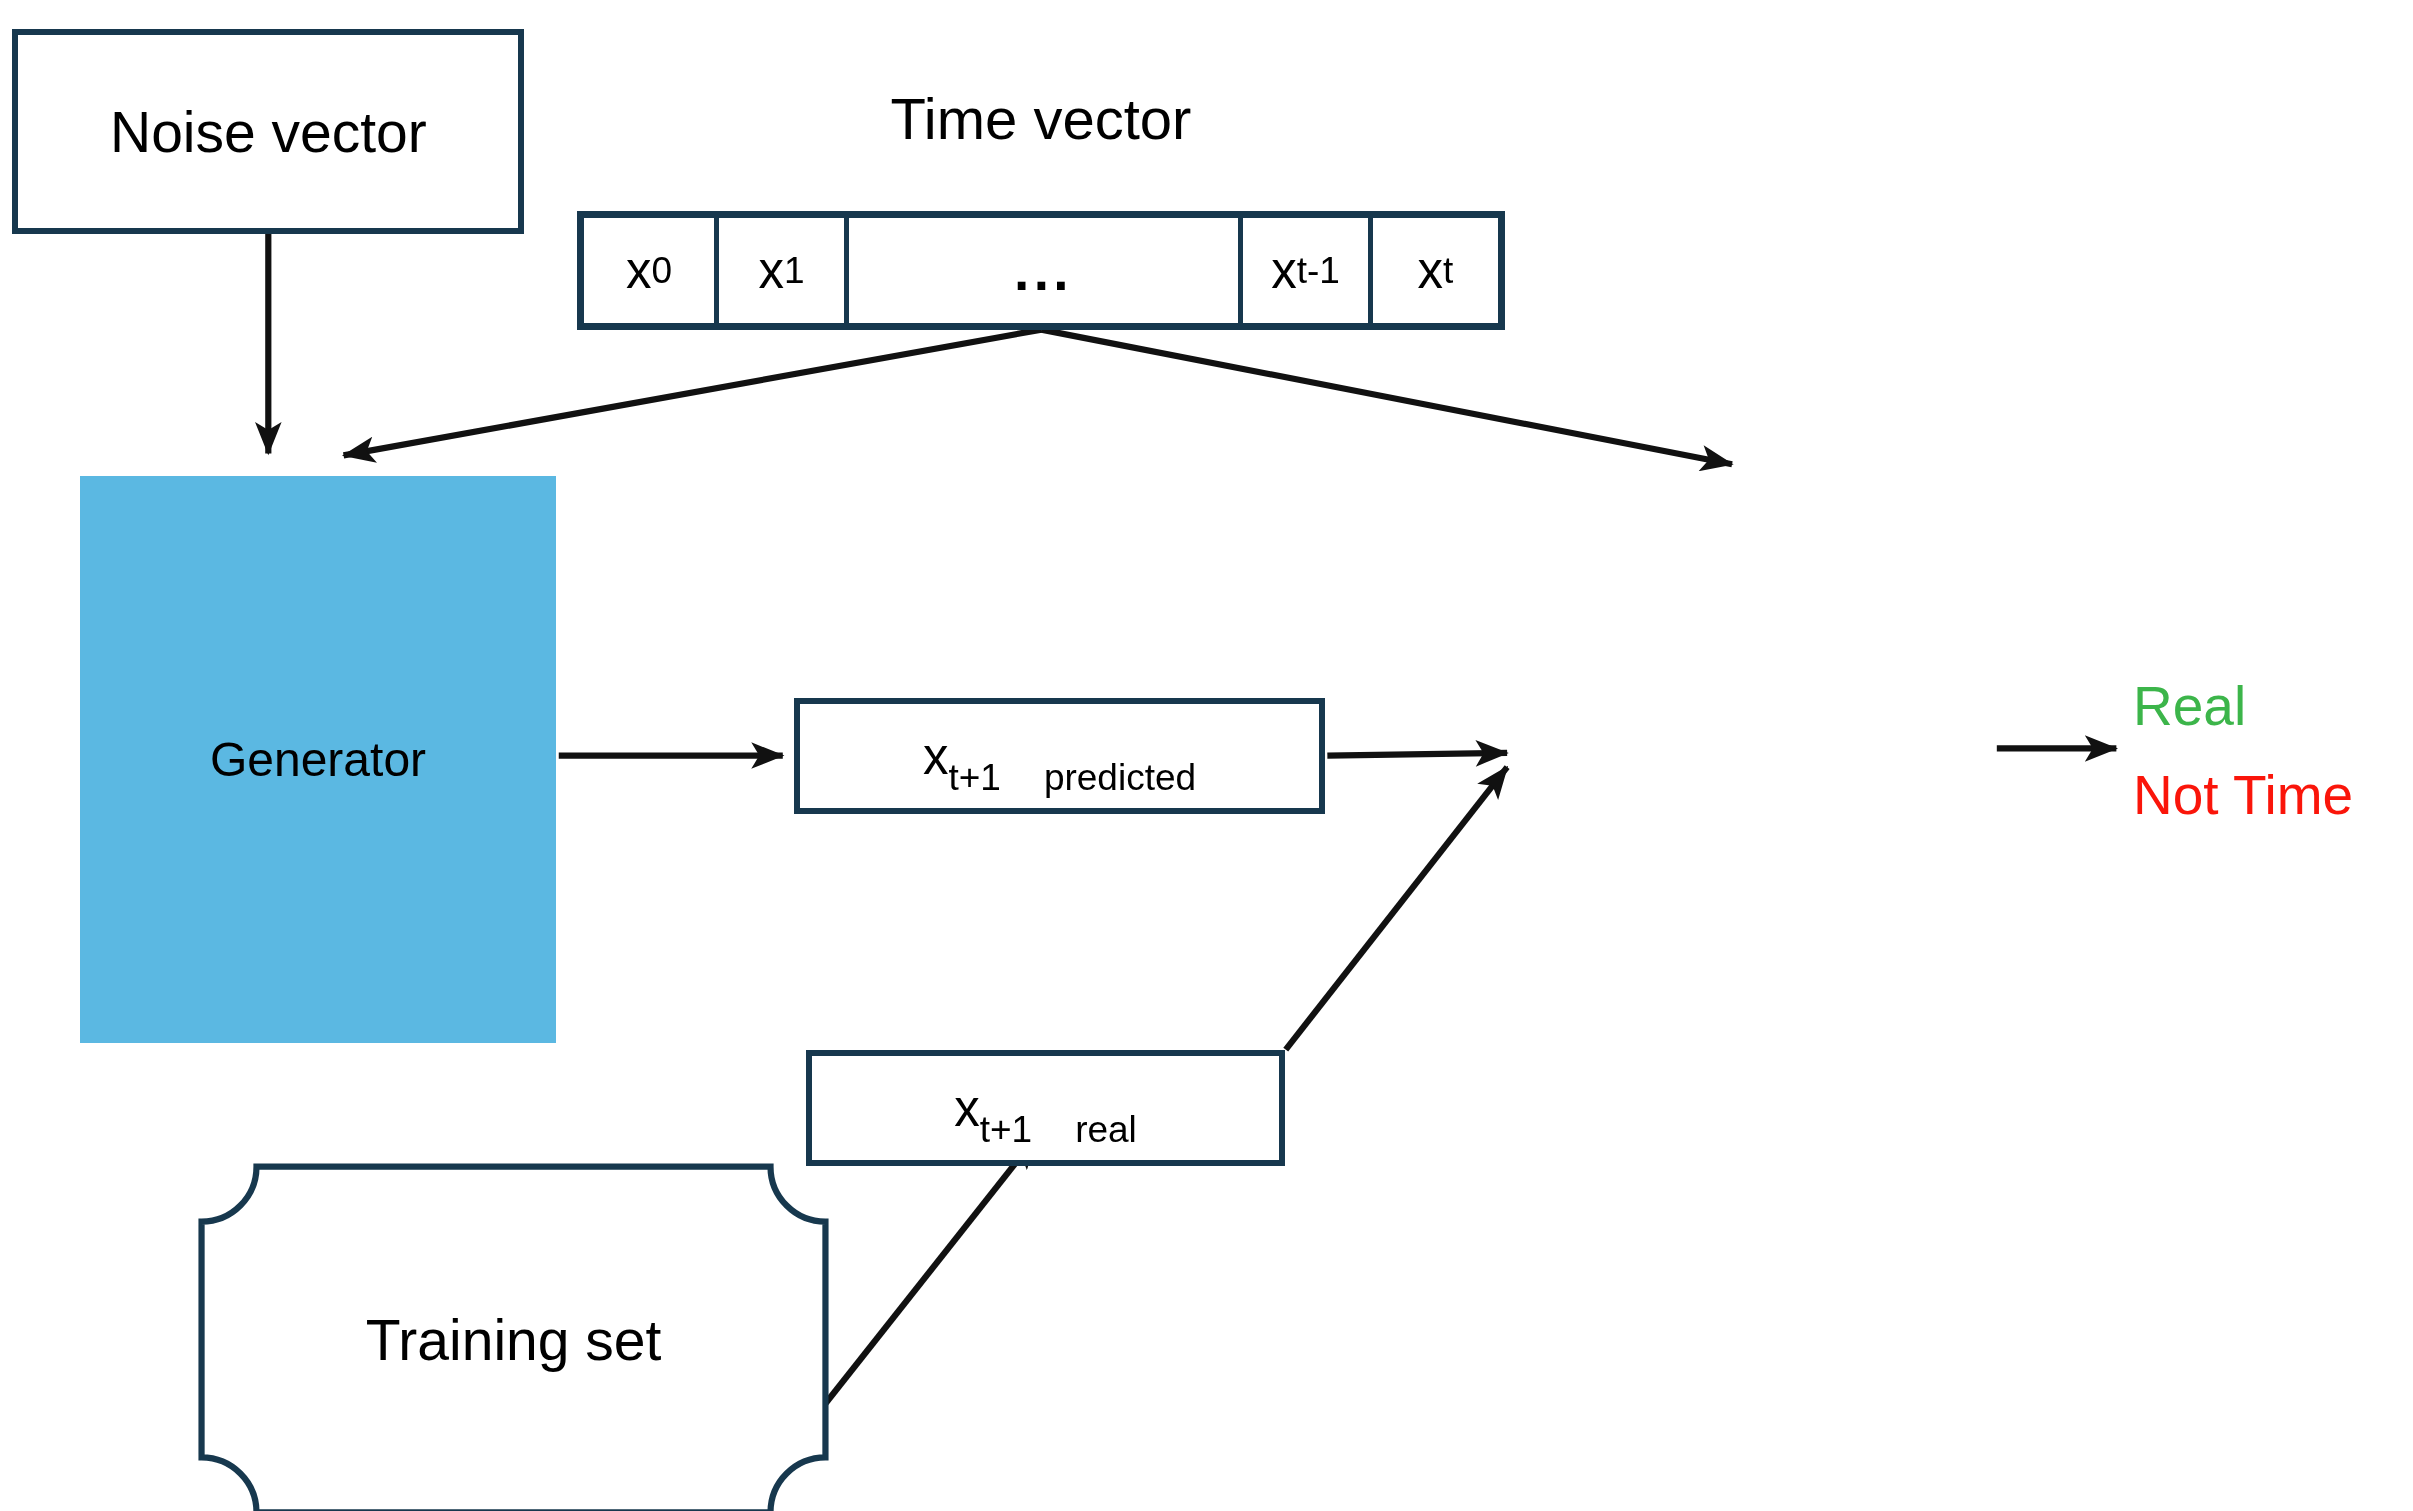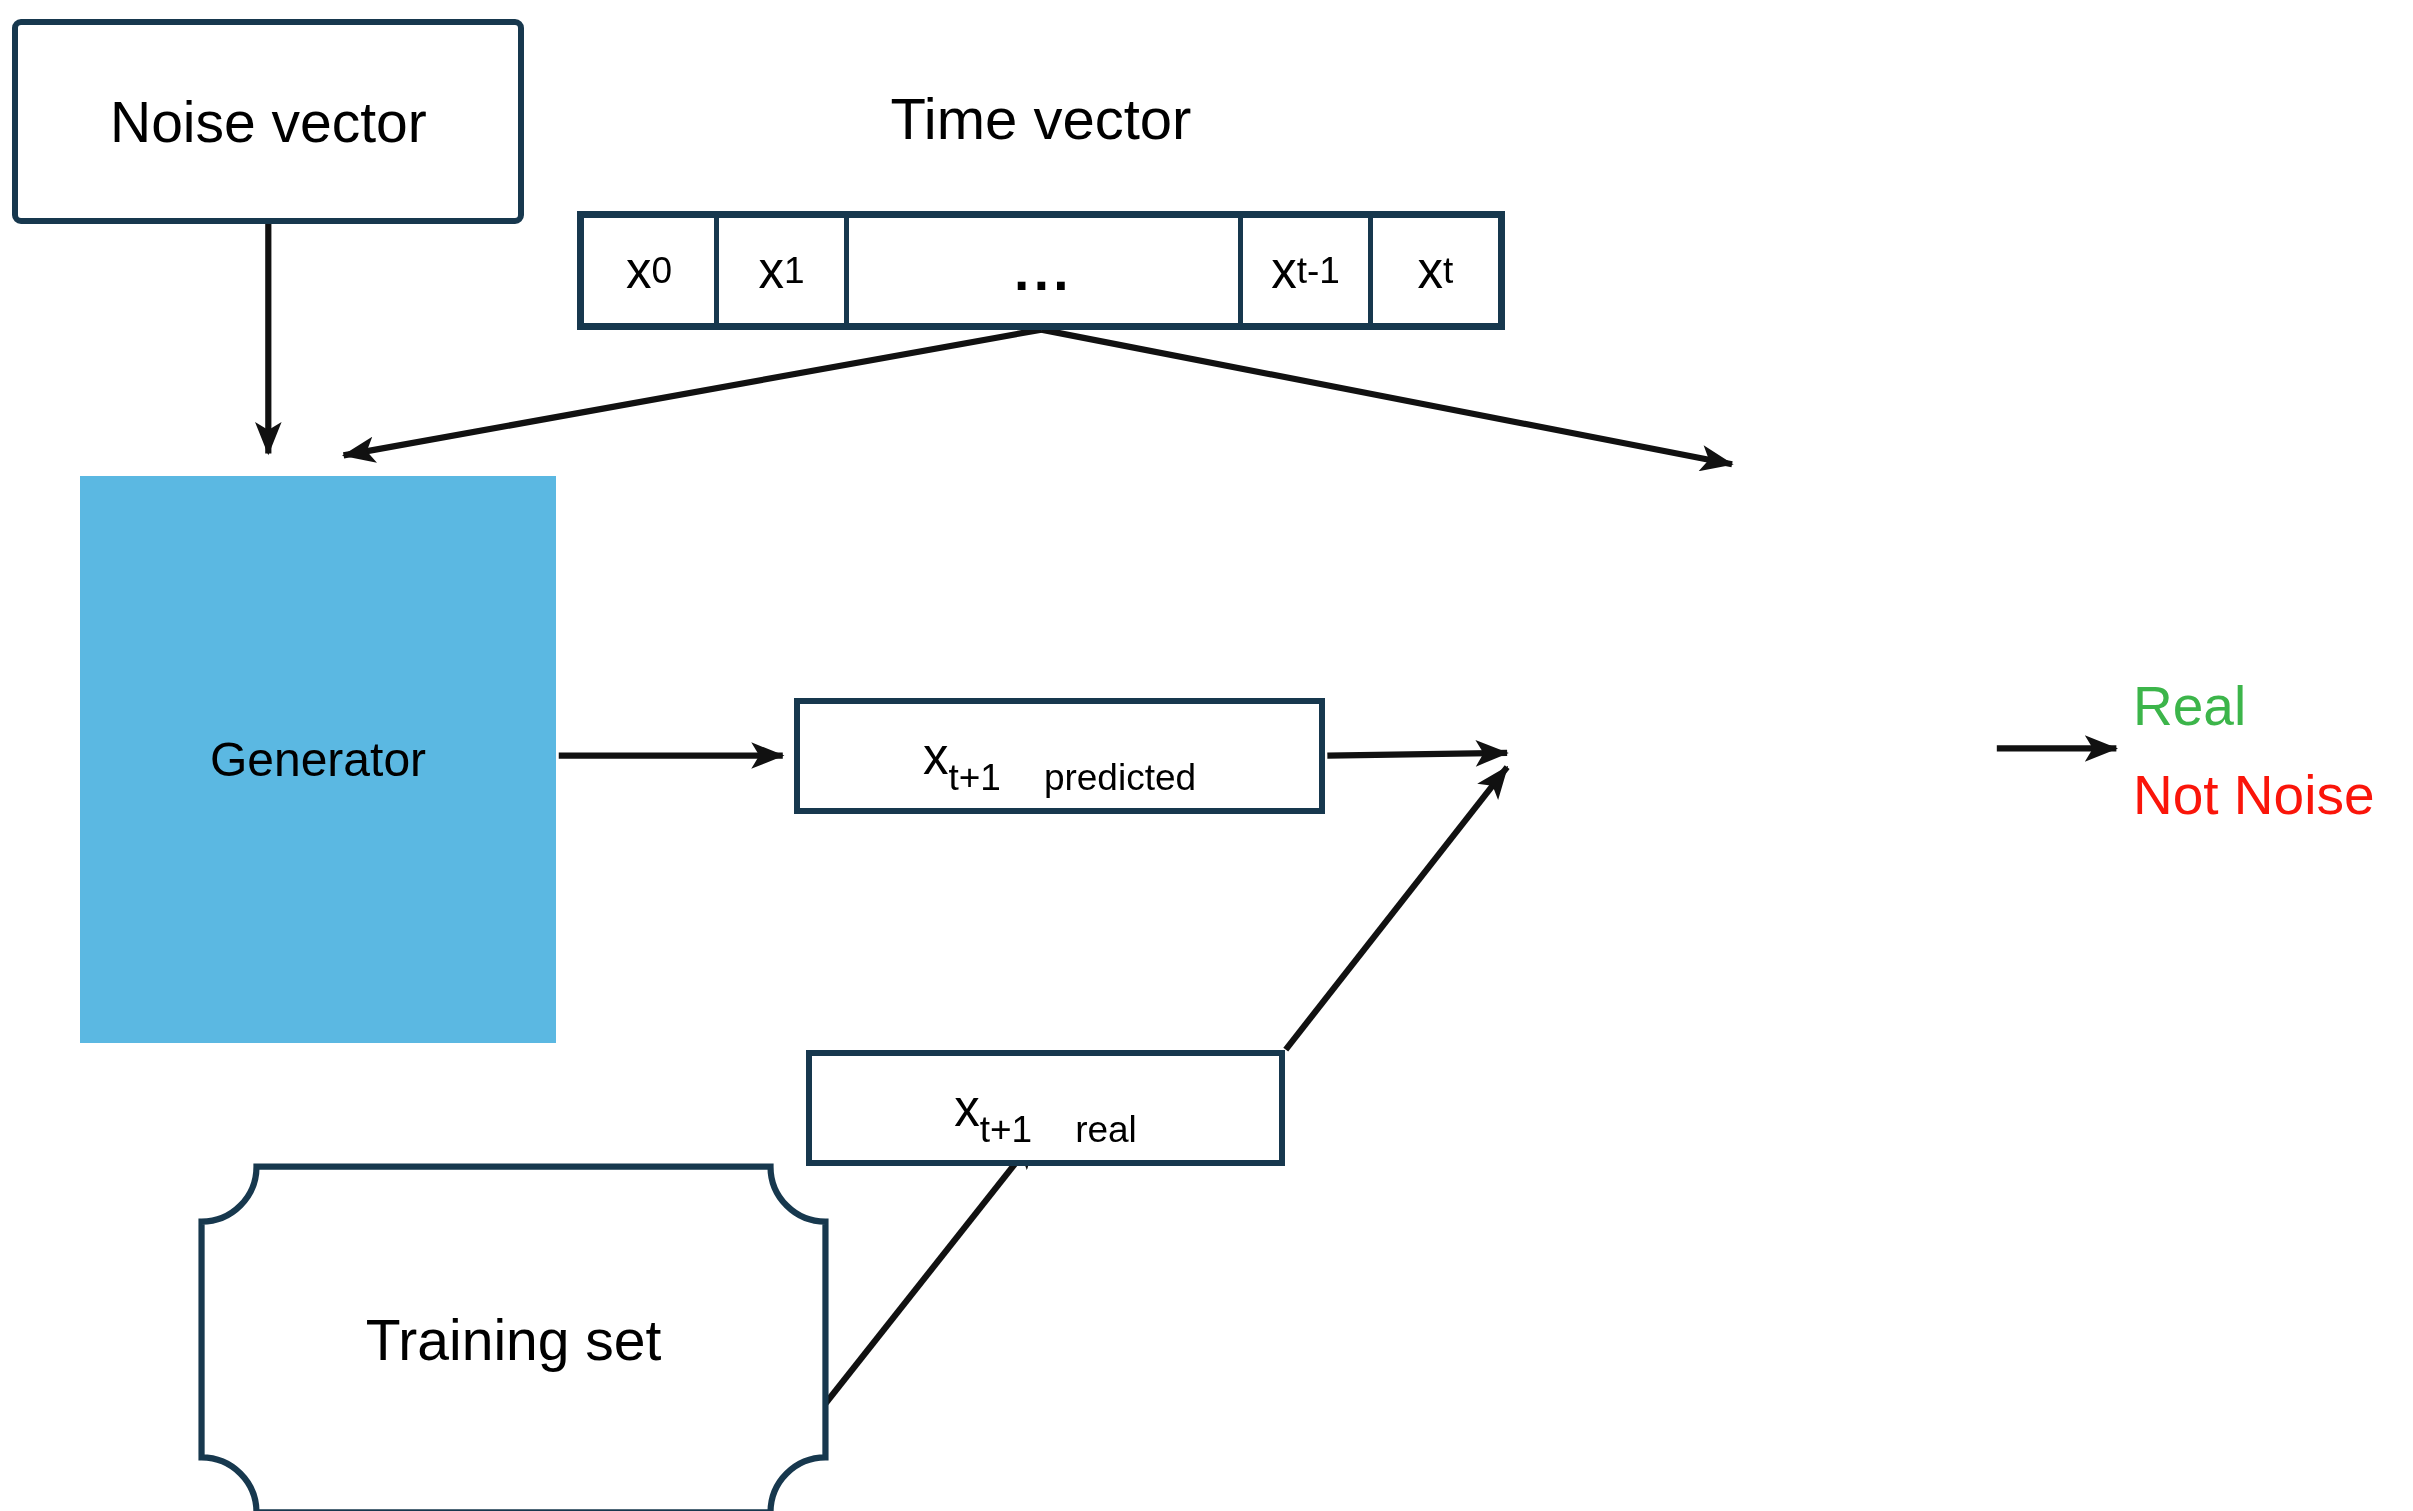--- a/index.html
+++ b/index.html
@@ -14,21 +14,21 @@
   }
   .abs { position: absolute; box-sizing: border-box; }
   .center-flex { display: flex; align-items: center; justify-content: center; }
 
   
   .outline-box {
     border: 6.2px solid var(--color-border);
     background: #ffffff;
   }
 
-  #noise-box   { left: 12.4px;  top: 19px;  width: 512px; height: 205px; font-size: 57px; border-radius: 9px; }
+  #noise-box   { left: 12.4px;  top: 29px;  width: 512px; height: 205px; font-size: 57px; }
   #tw-title    { left: 577px; top: 85px;  width: 928px; text-align: center; font-size: 58px; }
 
   #tw-row {
     left: 577px; top: 211px; width: 928px; height: 119px;
     border: 7px solid var(--color-border);
     background: #fff;
     display: flex;
   }
   .tw-cell {
     box-sizing: border-box;
@@ -134,17 +134,17 @@
 
   <div id="training-set" class="abs">
     <svg width="631" height="353" viewBox="0 0 712 398" xmlns="http://www.w3.org/2000/svg">
       <path class="plaque-path" d="M 66 4 L 646 4 A 62 62 0 0 0 708 66 L 708 332 A 62 62 0 0 0 646 394 L 66 394 A 62 62 0 0 0 4 332 L 4 66 A 62 62 0 0 0 66 4 Z"></path>
     </svg>
     <div id="training-label">Training set</div>
   </div>
 
   <div id="output-labels" class="abs">
     <span id="output-real">Real</span>
-    <span id="output-not-real">Not Noise</span>
+    <span id="output-not-real">Not Time</span>
   </div>
 
 </div>
 
 
 </body></html>

